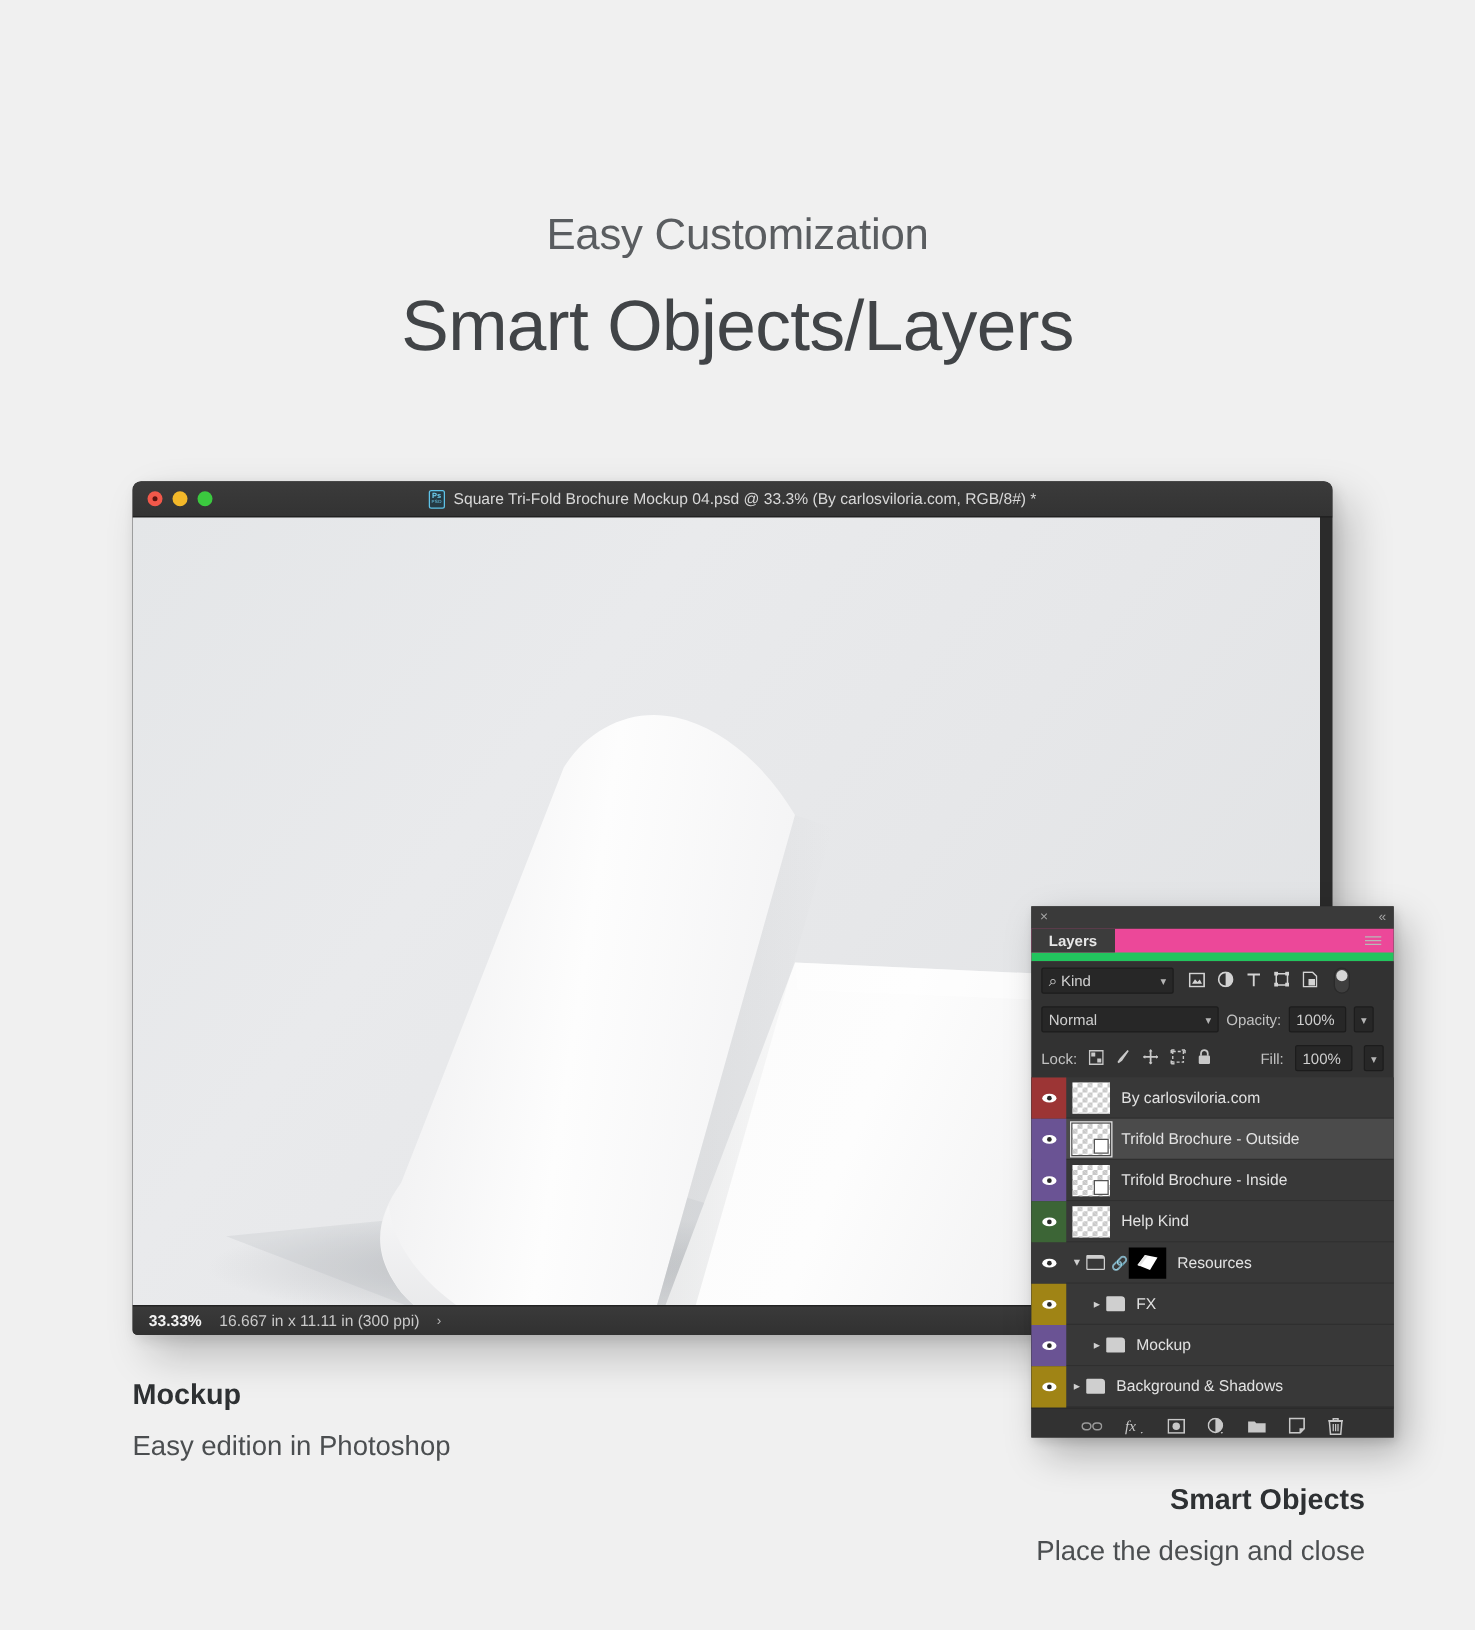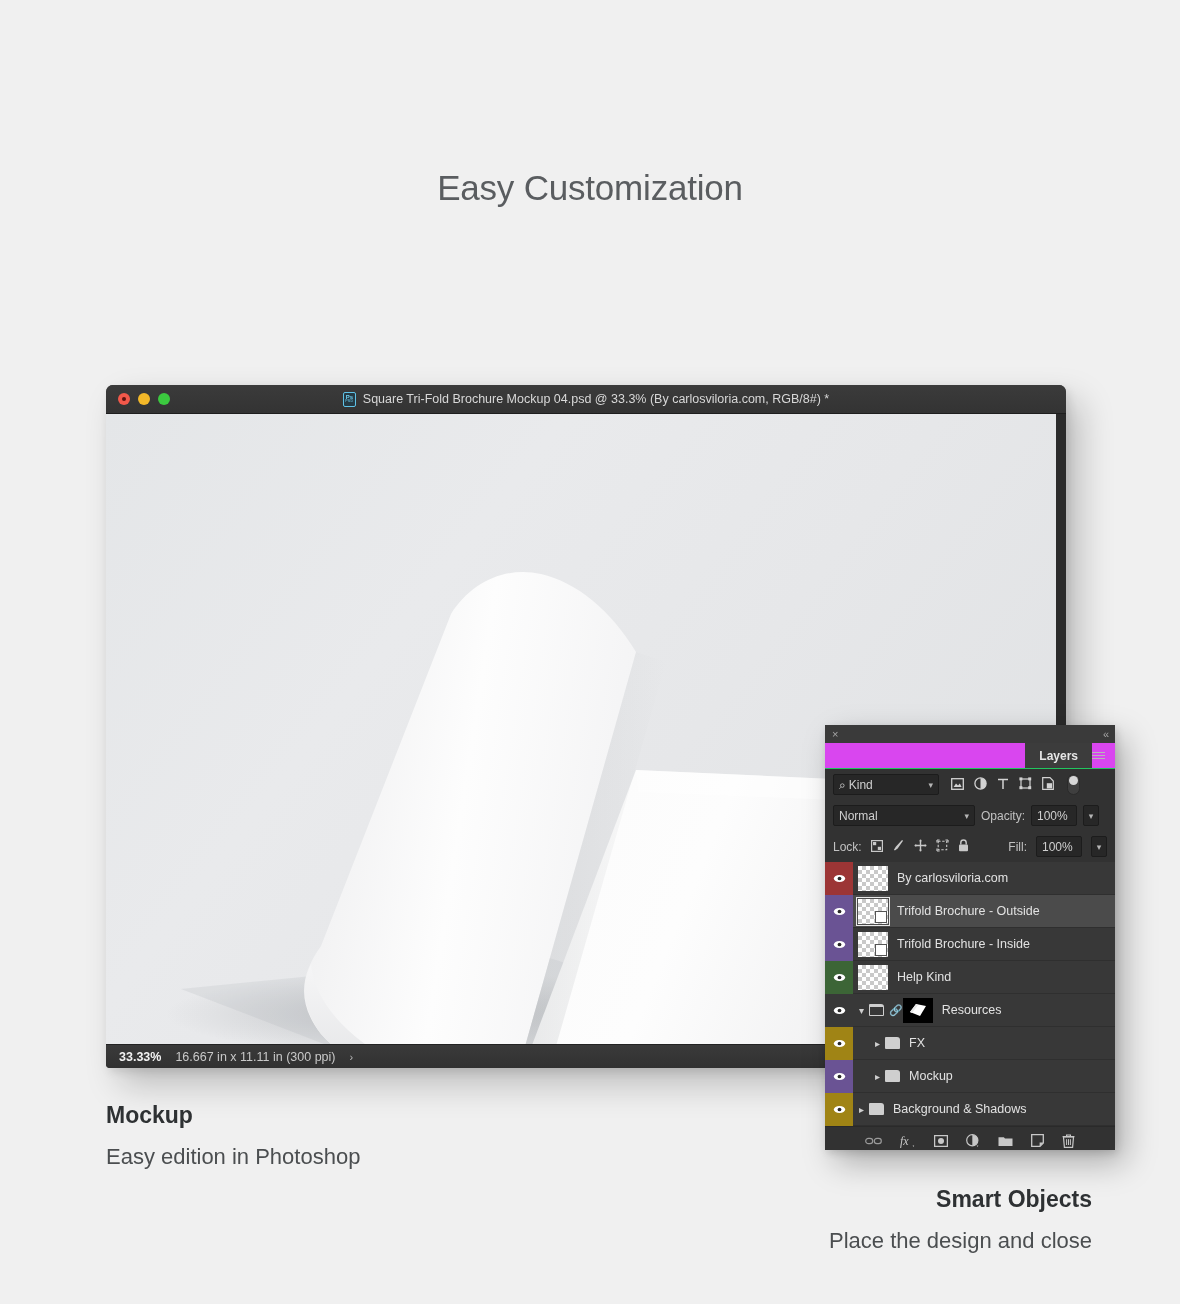--- a/index.html
+++ b/index.html
@@ -94,23 +94,23 @@
     overflow: hidden;
   }
   .lp-topbar {
     height: 18px; background: #3a3a3a;
     display: flex; align-items: center; justify-content: space-between;
     padding: 0 7px;
   }
   .lp-topbar .x { font-size: 11px; color: #a6a6a6; line-height: 1; }
   .lp-topbar .cc { font-size: 11px; color: #a6a6a6; line-height: 1; letter-spacing:-1px;}
   .lp-tabrow {
-    height: 26px; background: #d946ef;
-    display: flex; align-items: stretch; justify-content: flex-end;
-    border-bottom: 1px solid #22c55e;
+    height: 26px; background: #ec4899;
+    display: flex; align-items: stretch; justify-content: space-between;
+    border-bottom: 7px solid #22c55e;
   }
   .lp-tab {
     background: #3c3c3c; padding: 0 14px;
     display: flex; align-items: center;
     font-size: 12px; font-weight: 700; color: #e6e6e6;
   }
   .lp-burger { display:flex; align-items:center; padding-right: 10px; }
   .lp-burger span { display:block; width: 13px; height: 1.6px; background:#b8b8b8; margin: 1.4px 0;}
 
   .lp-row { display: flex; align-items: center; gap: 6px; padding: 5px 8px; }
@@ -191,20 +191,21 @@
   .cap .s { font-size: 22px; font-weight: 400; color: #4b4e50; margin-top: 15px; }
   .cap-mockup { left: 106px; top: 1102px; text-align: left; }
   .cap-smart { right: 88px; top: 1186px; text-align: right; }
 </style>
 </head>
 <body>
 
 <div class="page">
 
   <div class="hd-sub">Easy Customization</div>
+  <div class="hd-main">Smart Objects/Layers</div>
 
   <div class="ps-window">
 
     <div class="ps-titlebar">
       <div class="traffic">
         <div class="tl red"></div>
         <div class="tl yellow"></div>
         <div class="tl green"></div>
       </div>
       <div class="ps-title">

